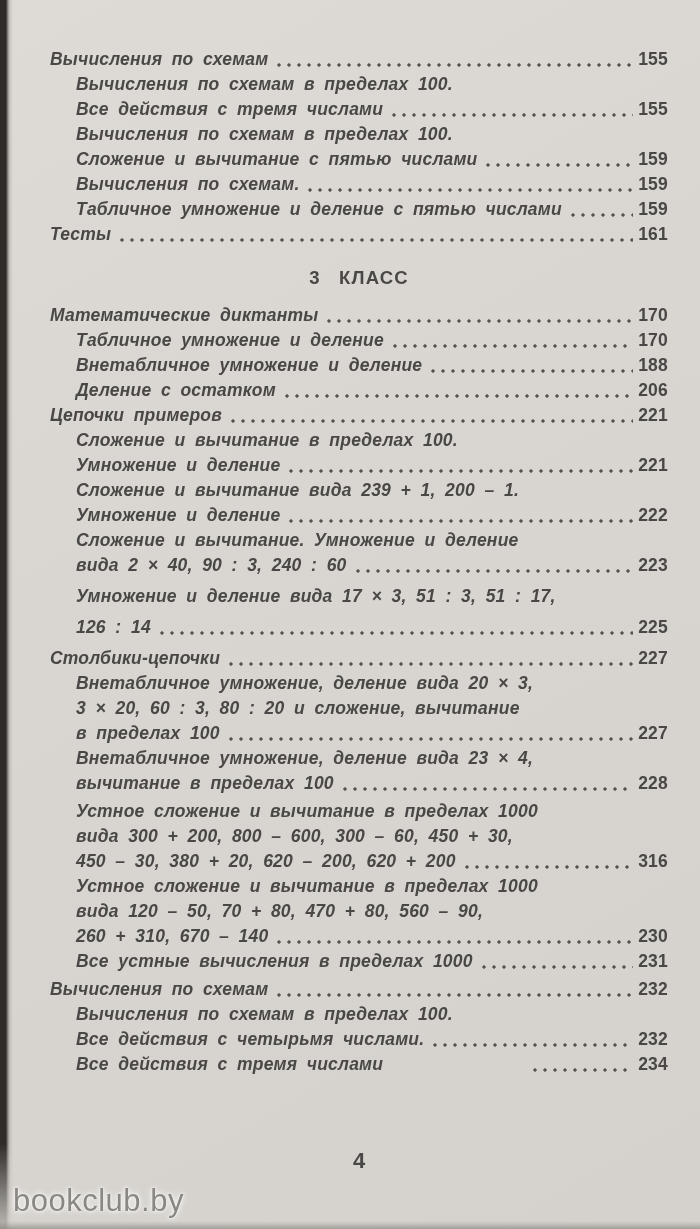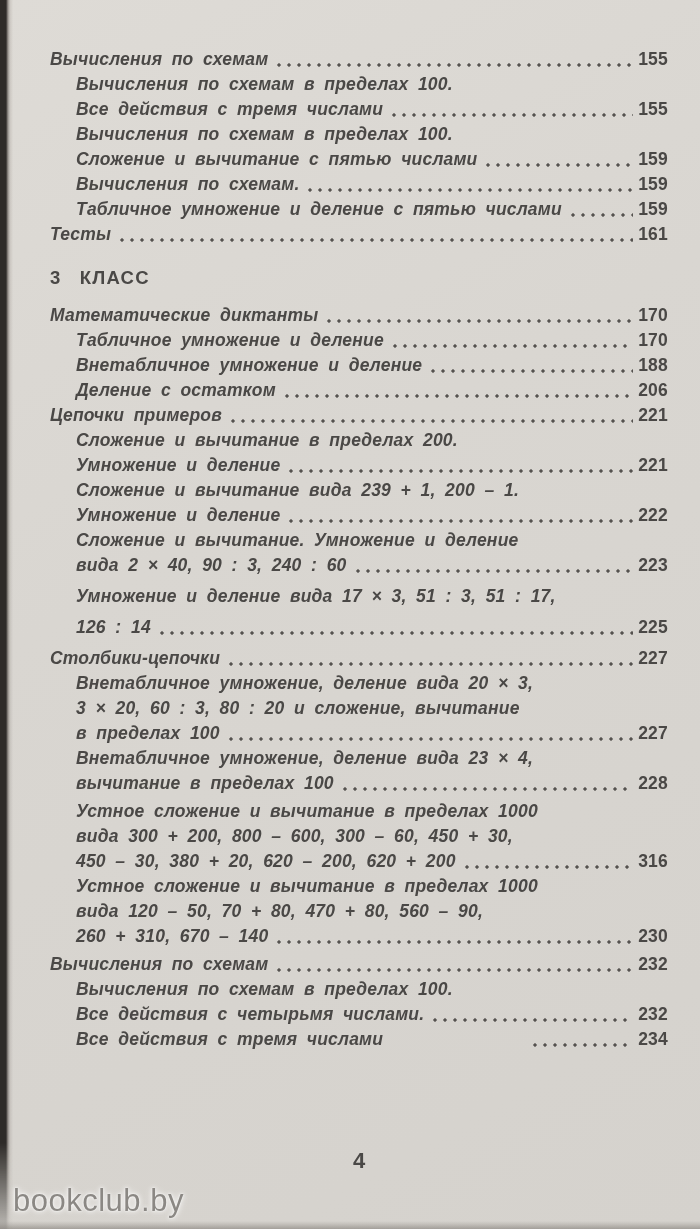--- a/index.html
+++ b/index.html
@@ -50,21 +50,21 @@
     background-image: radial-gradient(circle at 2px 3px, var(--dots) 1.45px, rgba(0,0,0,0) 1.8px);
     background-size: 10px 6px;
     background-repeat: repeat-x;
   }
   .leader.short { flex: 0 0 100px; }
   .spacer { flex: 1 1 auto; }
   .page-num { flex: 0 0 auto; min-width: 30px; text-align: right; }
   .section-header {
     height: 25px; line-height: 25px;
     margin: 18px 0 13px;
-    text-align: left;
+    text-align: center;
     font-size: 18.5px;
     font-weight: bold;
     letter-spacing: 1.2px;
     word-spacing: 12px;
     color: var(--ink);
   }
   .folio {
     position: absolute;
     top: 1148px; left: 0; width: 100%;
     text-align: center;
@@ -163,21 +163,21 @@
         <span class="label">Деление с остатком</span>
         <span class="leader"></span>
         <span class="page-num">206</span>
       </div>
       <div class="toc-row">
         <span class="label">Цепочки примеров</span>
         <span class="leader"></span>
         <span class="page-num">221</span>
       </div>
       <div class="toc-row sub">
-        <span class="label">Сложение и вычитание в пределах 200.</span>
+        <span class="label">Сложение и вычитание в пределах 100.</span>
       </div>
       <div class="toc-row sub">
         <span class="label">Умножение и деление</span>
         <span class="leader"></span>
         <span class="page-num">221</span>
       </div>
       <div class="toc-row sub">
         <span class="label">Сложение и вычитание вида 239 + 1, 200 – 1.</span>
       </div>
       <div class="toc-row sub">
@@ -239,20 +239,25 @@
       <div class="toc-row sub">
         <span class="label">Устное сложение и вычитание в пределах 1000</span>
       </div>
       <div class="toc-row sub">
         <span class="label">вида 120 – 50, 70 + 80, 470 + 80, 560 – 90,</span>
       </div>
       <div class="toc-row sub">
         <span class="label">260 + 310, 670 – 140</span>
         <span class="leader"></span>
         <span class="page-num">230</span>
+      </div>
+      <div class="toc-row sub">
+        <span class="label">Все устные вычисления в пределах 1000</span>
+        <span class="leader"></span>
+        <span class="page-num">231</span>
       </div>
       <div class="toc-row gap-sm">
         <span class="label">Вычисления по схемам</span>
         <span class="leader"></span>
         <span class="page-num">232</span>
       </div>
       <div class="toc-row sub">
         <span class="label">Вычисления по схемам в пределах 100.</span>
       </div>
       <div class="toc-row sub">

